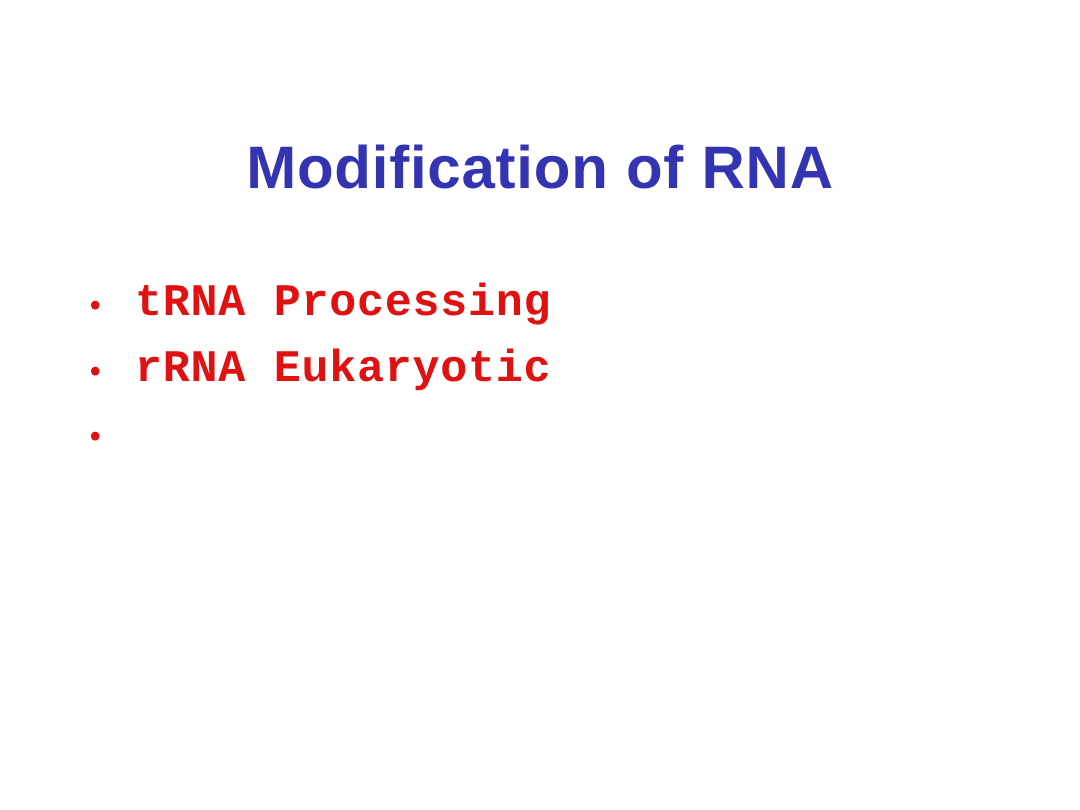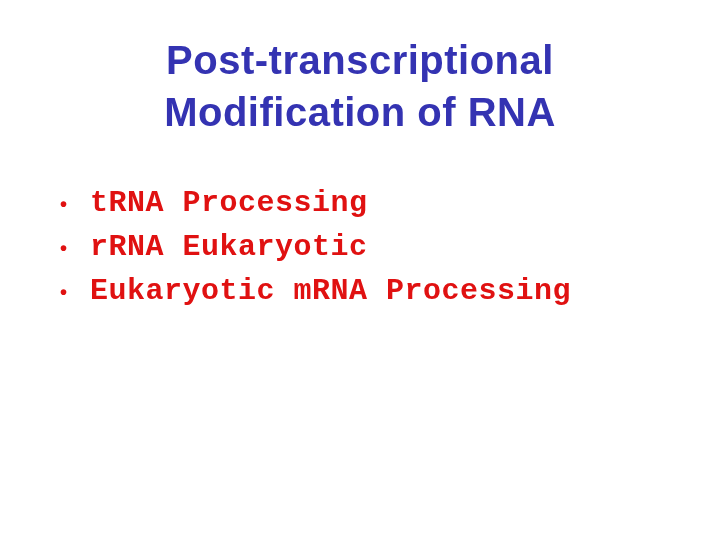--- a/index.html
+++ b/index.html
@@ -55,32 +55,31 @@
     flex: 1;
     font-family: Liberation Mono, monospace;
   }
 </style>
 </head>
 <body>
 
 <div class="slide">
 
   <h1 class="slide-title">
-    <span>Post-transcriptional</span><br>
+    <br>
     <span>Modification of RNA</span>
   </h1>
 
   <ul class="bullet-list">
     <li class="bullet-item">
       <span class="bullet-dot">•</span>
       <span class="bullet-label">tRNA Processing</span>
     </li>
     <li class="bullet-item">
       <span class="bullet-dot">•</span>
       <span class="bullet-label">rRNA Eukaryotic</span>
     </li>
     <li class="bullet-item">
       <span class="bullet-dot">•</span>
-      <span class="bullet-label">Eukaryotic mRNA Processing</span>
     </li>
   </ul>
 
 </div>
 
 </body></html>

